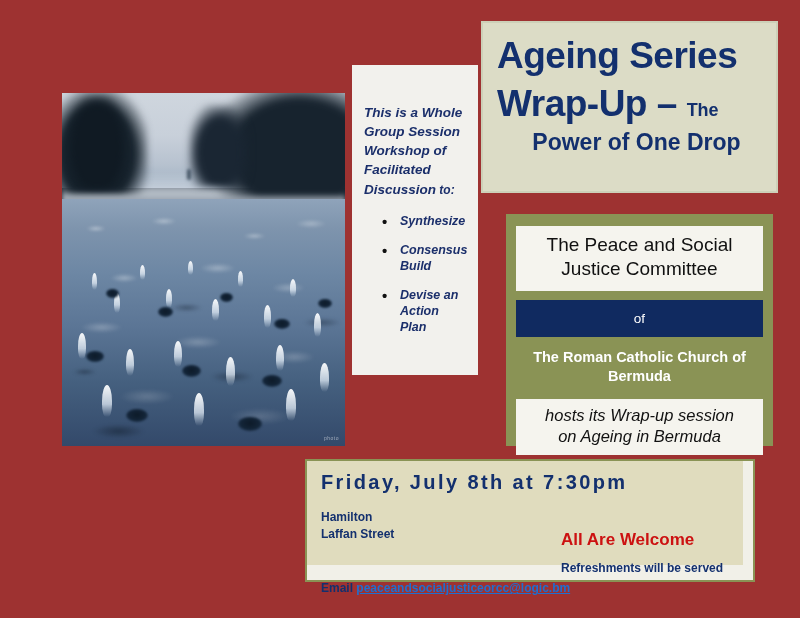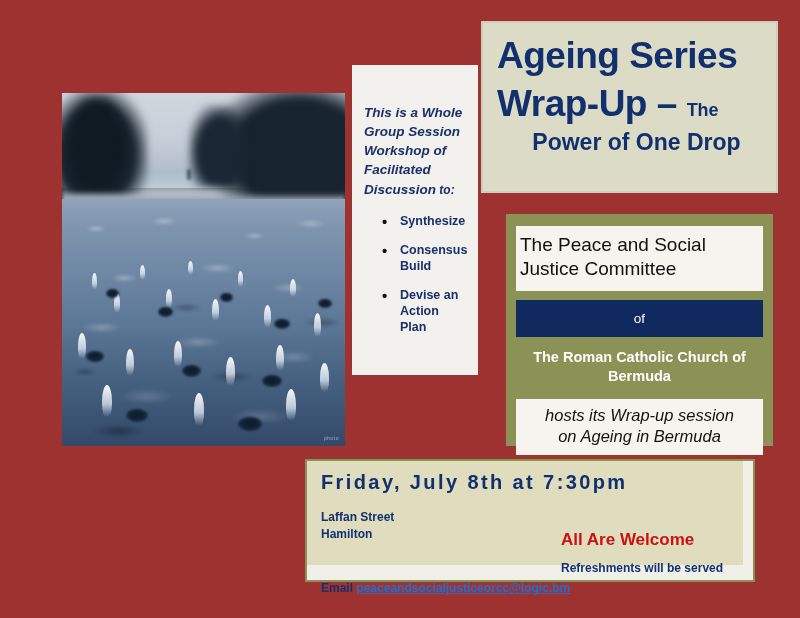--- a/index.html
+++ b/index.html
@@ -121,20 +121,21 @@
   }
   .side-list {
     margin: 14px 0 0 22px;
     padding: 0;
     list-style: none;
   }
   .side-list li {
     position: relative;
     color: #1b2f6b;
     font-size: 12.5px;
+    font-style: italic;
     font-weight: bold;
     line-height: 1.28;
     margin-bottom: 13px;
     padding-left: 14px;
   }
   .side-list li::before {
     content: "\2022";
     position: absolute;
     left: -4px; top: -1px;
     color: #111;
@@ -171,20 +172,21 @@
   
   .committee-box {
     position: absolute;
     left: 506px; top: 214px;
     width: 267px; height: 232px;
     background: #8a9355;
     padding: 12px 10px;
   }
   .cbox-white {
     background: #f5f4ee;
+    text-align: center;
     color: #111;
   }
   .cbox-name {
     padding: 7px 4px 9px;
     font-size: 19px;
     line-height: 1.28;
     font-weight: normal;
   }
   .cbox-of {
     margin-top: 9px;
@@ -344,22 +346,22 @@
     <div class="cbox-church">The Roman Catholic Church of Bermuda</div>
     <div class="cbox-hosts">hosts its Wrap-up session on Ageing in Bermuda</div>
   </div>
 
   <div class="details-box">
     <div class="details-cream"></div>
     <div class="details-inner">
       <div class="d-date">Friday, July 8th at 7:30pm</div>
       <div class="d-cols">
         <div class="d-left">
+          <div class="d-addr">Hamilton</div>
           <div class="d-addr">Laffan Street</div>
-          <div class="d-addr">Hamilton</div>
         </div>
         <div class="d-right">
           <div class="d-welcome">All Are Welcome</div>
           <div class="d-refresh">Refreshments will be served</div>
         </div>
       </div>
       <div class="d-email"><span>Email </span><a href="#">peaceandsocialjusticeorcc@logic.bm</a></div>
     </div>
   </div>
 

